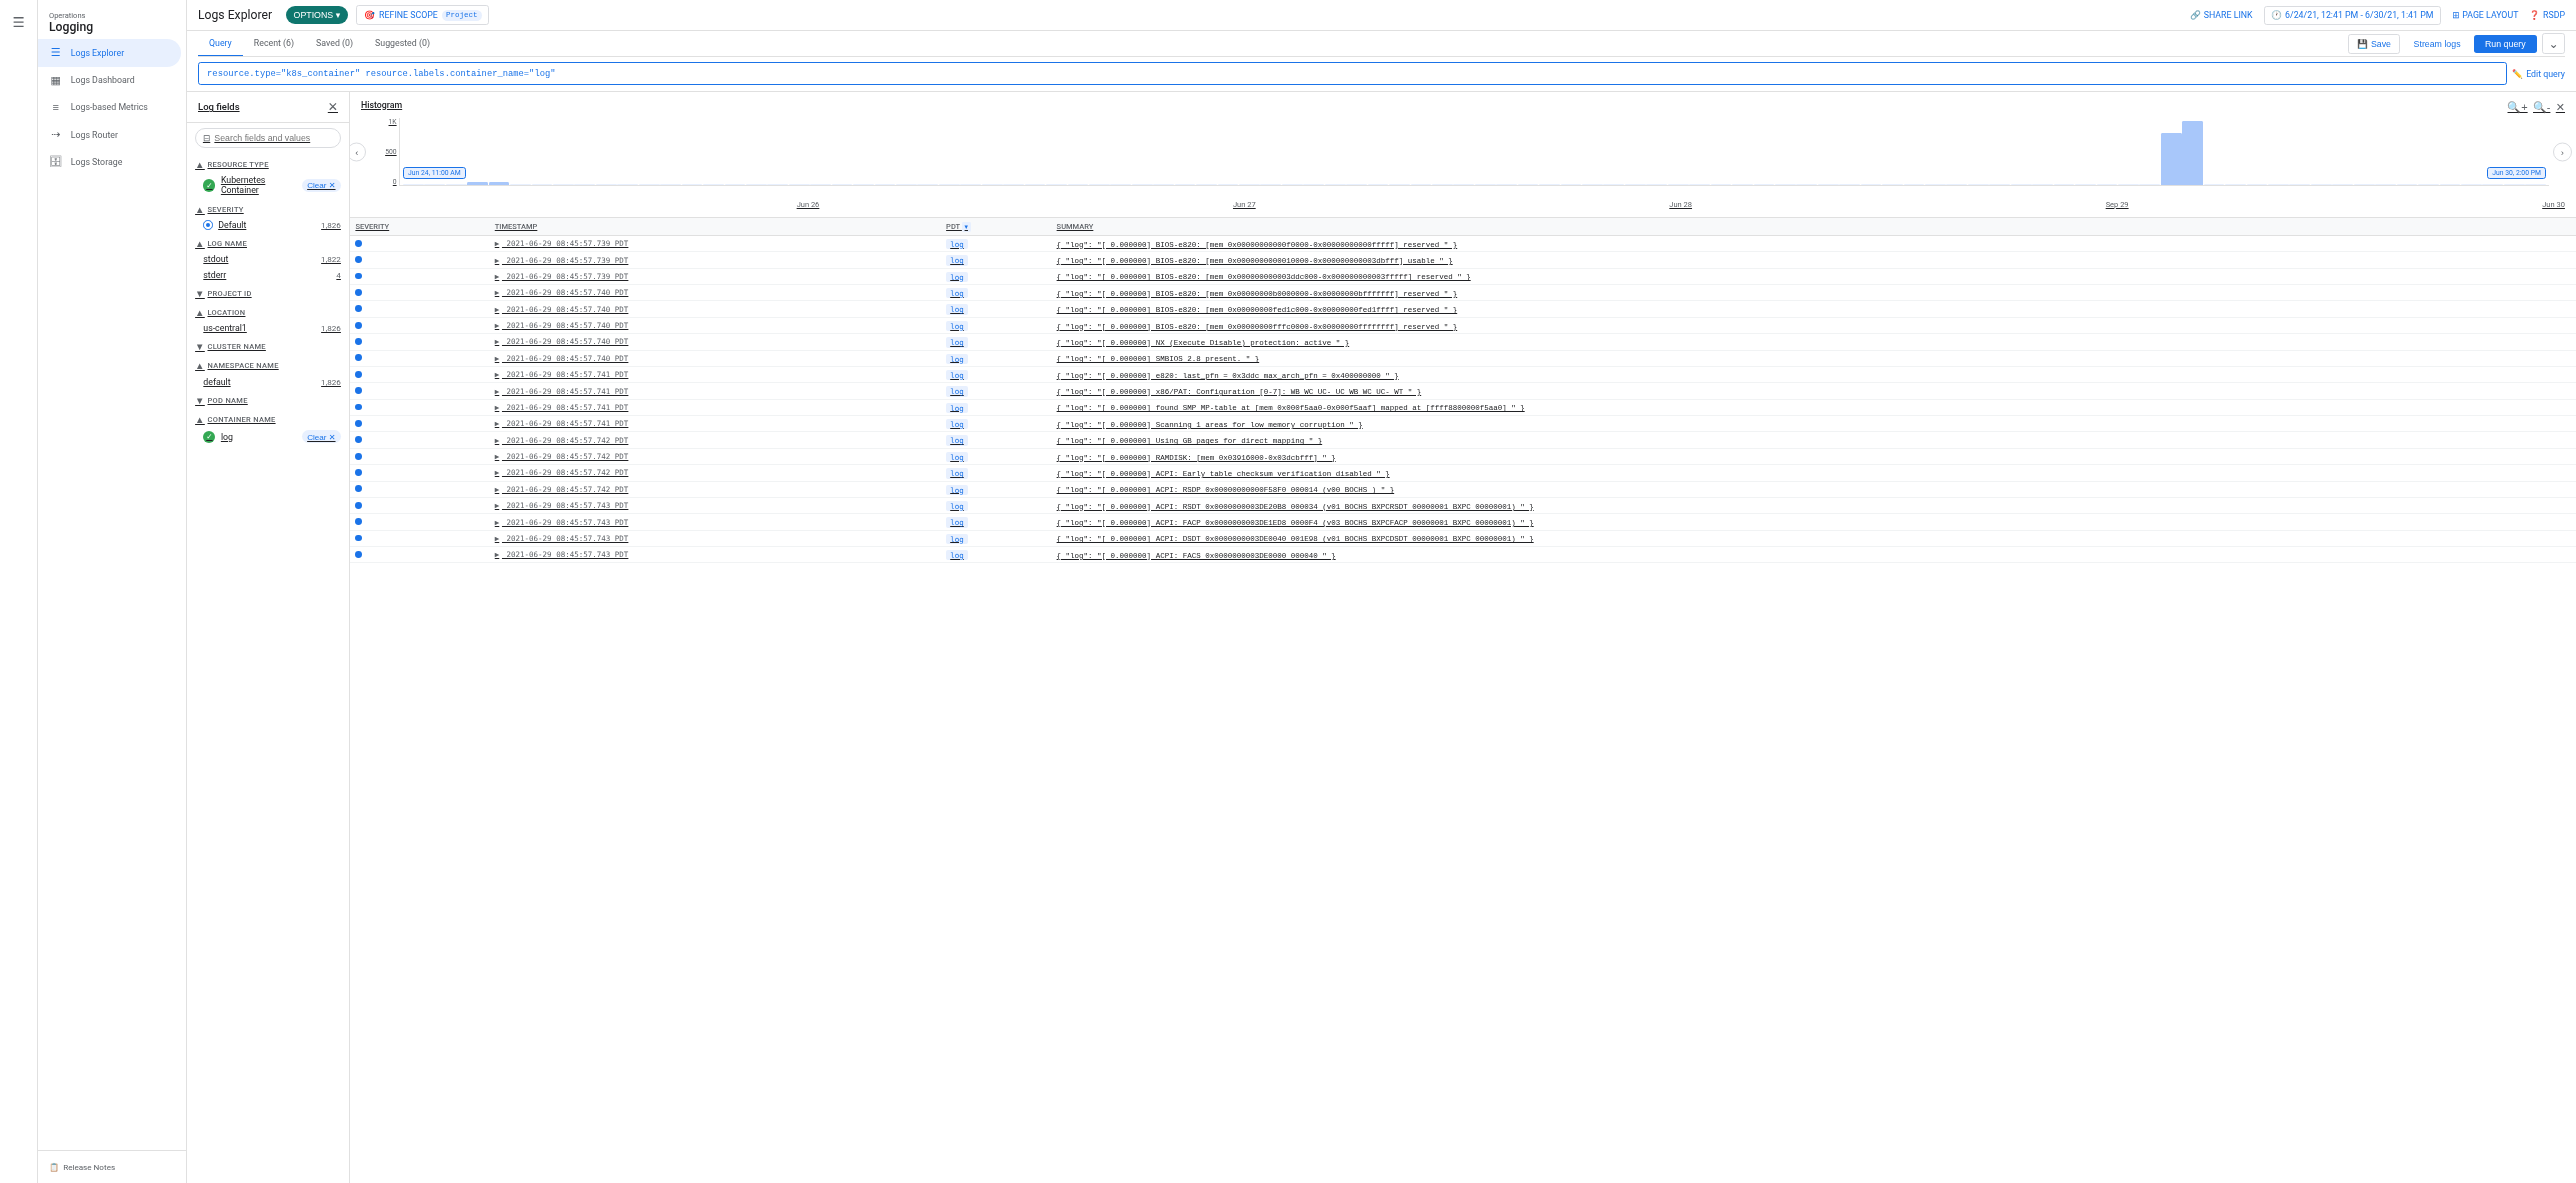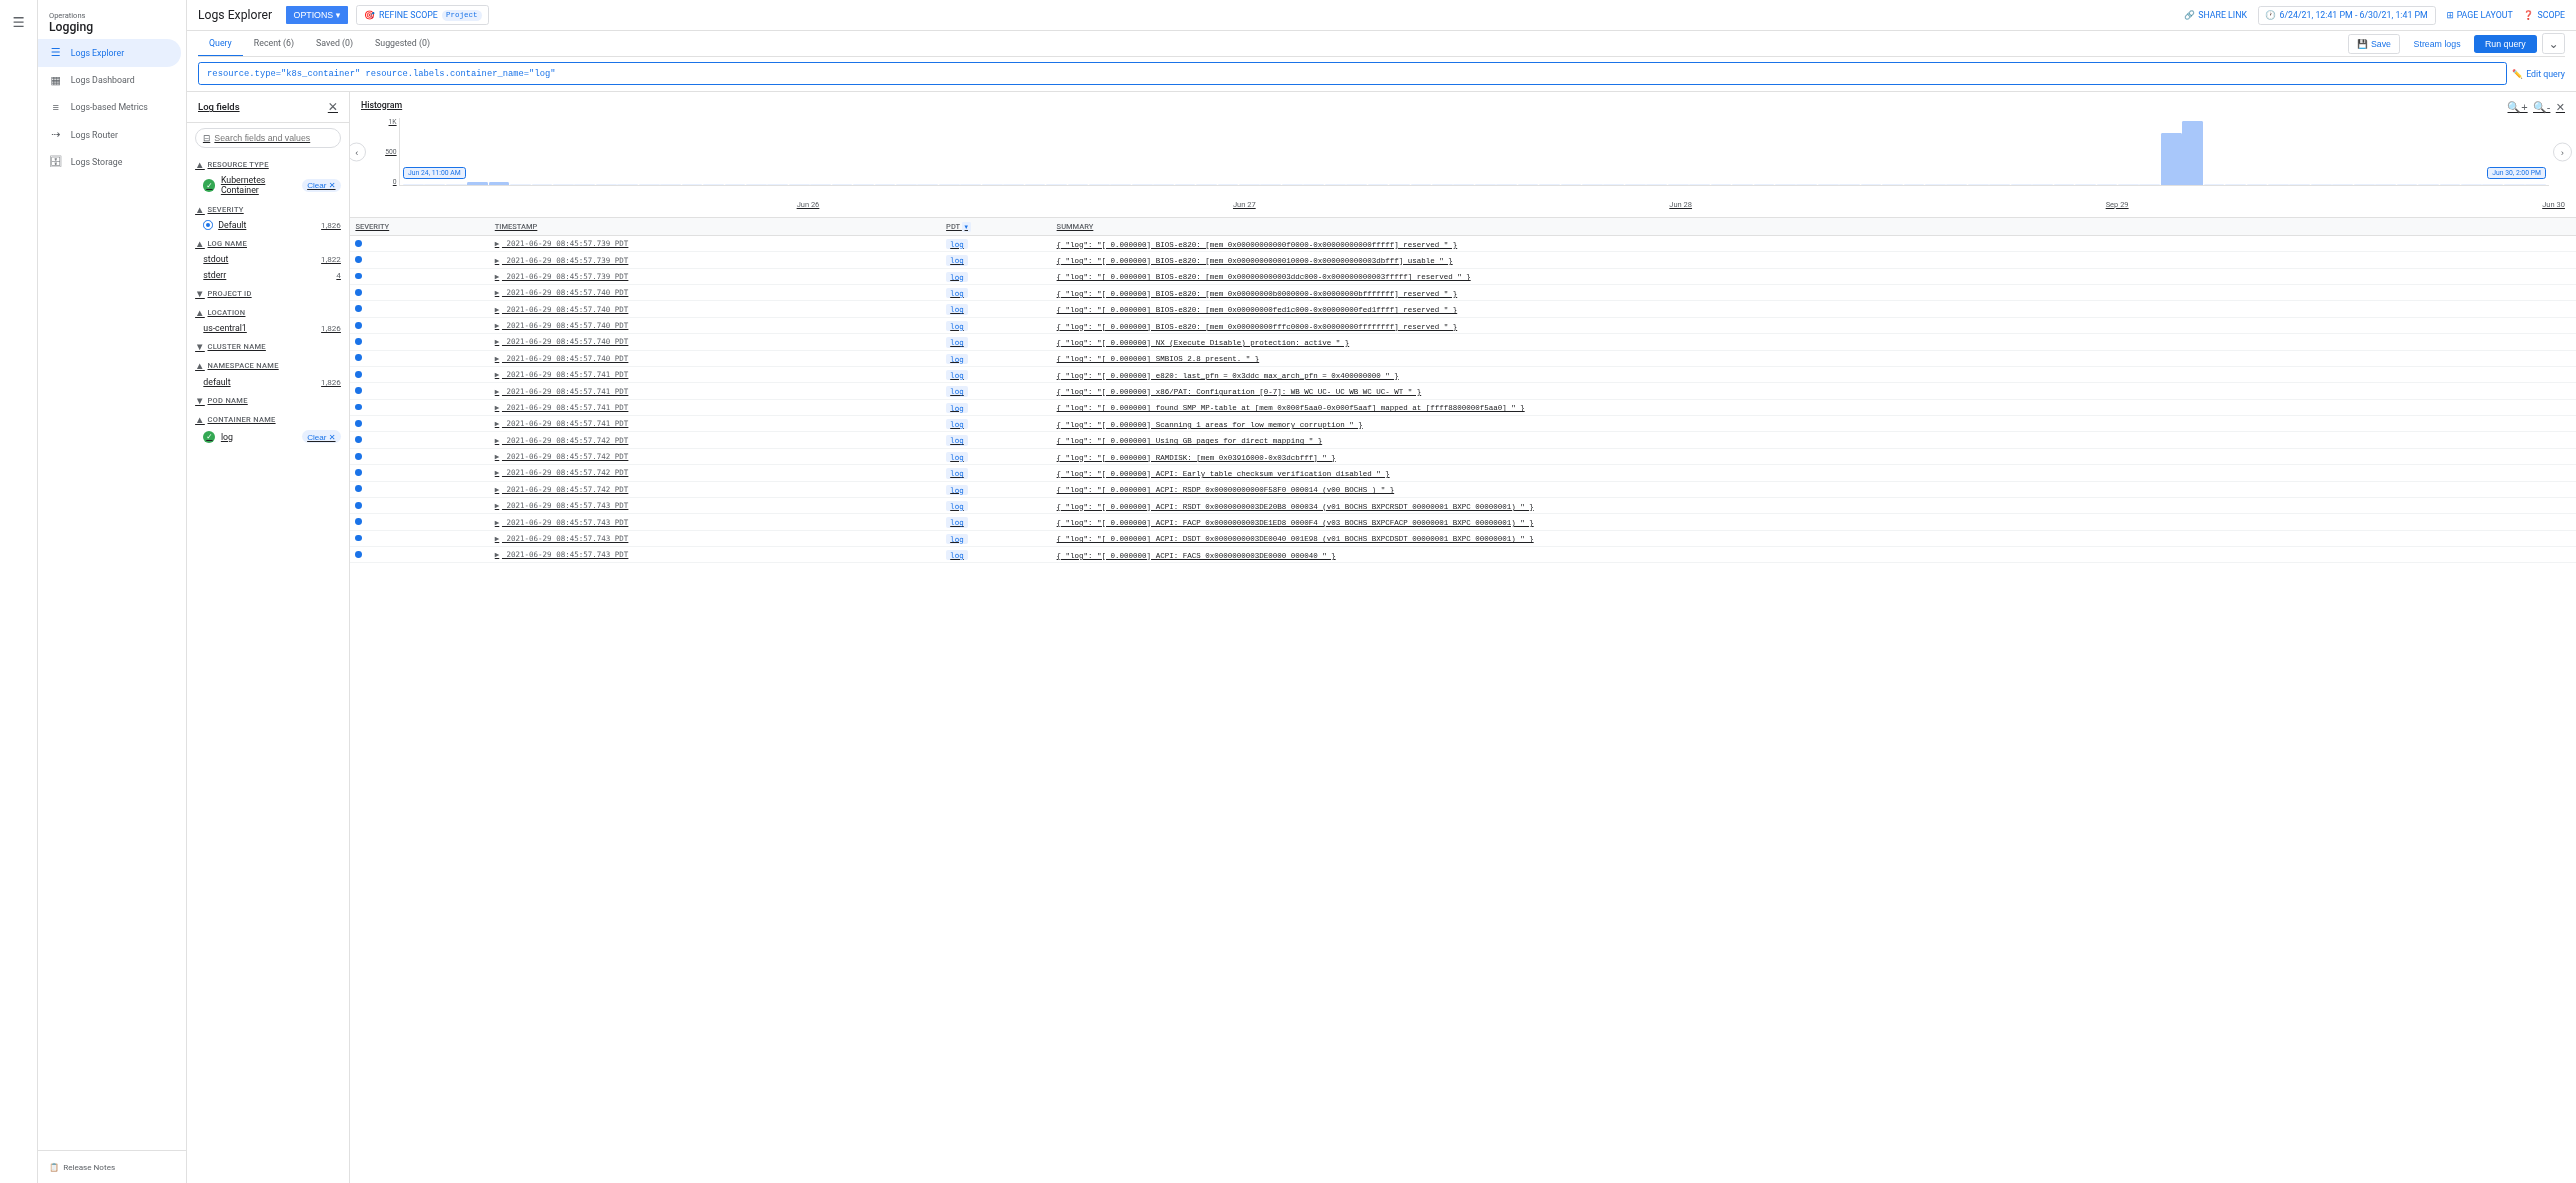--- a/index.html
+++ b/index.html
@@ -19,21 +19,21 @@
     .sidebar-item.active { background: #e8f0fe; color: #1a73e8; }
     .sidebar-item .item-icon { width: 13.6px; height: 13.6px; margin-right: 8.1px; display: flex; align-items: center; justify-content: center; font-size: 11px; }
     .sidebar-footer { padding: 11px; border-top: 0.7px solid #e0e0e0; }
     .release-notes { display: flex; align-items: center; color: #5f6368; cursor: pointer; font-size: 8.1px; }
 
     .main { flex: 1; display: flex; flex-direction: column; overflow: hidden; }
 
     
     .topbar { display: flex; align-items: center; padding: 5.4px 11px; background: #fff; border-bottom: 0.7px solid #e0e0e0; gap: 8.1px; flex-shrink: 0; }
     .page-title { font-size: 12.2px; font-weight: 400; color: #202124; margin-right: 5.4px; }
-    .btn-options { background: #3b82f6; color: #fff; border: none; border-radius: 1px; padding: 4.1px 8.1px; cursor: pointer; font-size: 8.8px; display: flex; gap: 2.7px; }
+    .btn-options { background: #0f766e; color: #fff; border: none; border-radius: 9px; padding: 4.1px 8.1px; cursor: pointer; font-size: 8.8px; display: flex; gap: 2.7px; }
     .refine-scope { display: flex; align-items: center; gap: 4.1px; color: #1a73e8; cursor: pointer; font-size: 8.8px; border: 0.7px solid #dadce0; border-radius: 2.7px; padding: 3.4px 6.8px; }
     .badge-project { background: #e8f0fe; color: #1a73e8; font-size: 7.5px; padding: 1.4px 4.1px; border-radius: 6.8px; font-family: Liberation Mono, monospace; }
     .topbar-right { margin-left: auto; display: flex; align-items: center; gap: 11px; }
     .share-link { display: flex; align-items: center; gap: 2.7px; color: #1a73e8; cursor: pointer; font-size: 8.8px; }
     .date-range { display: flex; align-items: center; gap: 2.7px; color: #1a73e8; cursor: pointer; font-size: 8.8px; border: 0.7px solid #dadce0; border-radius: 2.7px; padding: 3.4px 6.8px; }
     .page-layout { display: flex; align-items: center; gap: 2.7px; color: #1a73e8; cursor: pointer; font-size: 8.8px; }
     .learn { display: flex; align-items: center; gap: 2.7px; color: #1a73e8; cursor: pointer; font-size: 8.8px; }
 
     
     .query-bar { background: #fff; border-bottom: 0.7px solid #e0e0e0; padding: 0 11px; flex-shrink: 0; }
@@ -169,21 +169,21 @@
         <div class="date-range">
           <span>🕐</span>
           <span>6/24/21, 12:41 PM - 6/30/21, 1:41 PM</span>
         </div>
         <div class="page-layout">
           <span>⊞</span>
           <span>PAGE LAYOUT</span>
         </div>
         <div class="learn">
           <span>❓</span>
-          <span>SCOPE</span>
+          <span>RSDP</span>
         </div>
       </div>
     </div>
 
     <div class="query-bar">
       <div class="query-tabs">
         <div class="query-tab active">
           <span>Query</span>
         </div>
         <div class="query-tab">

